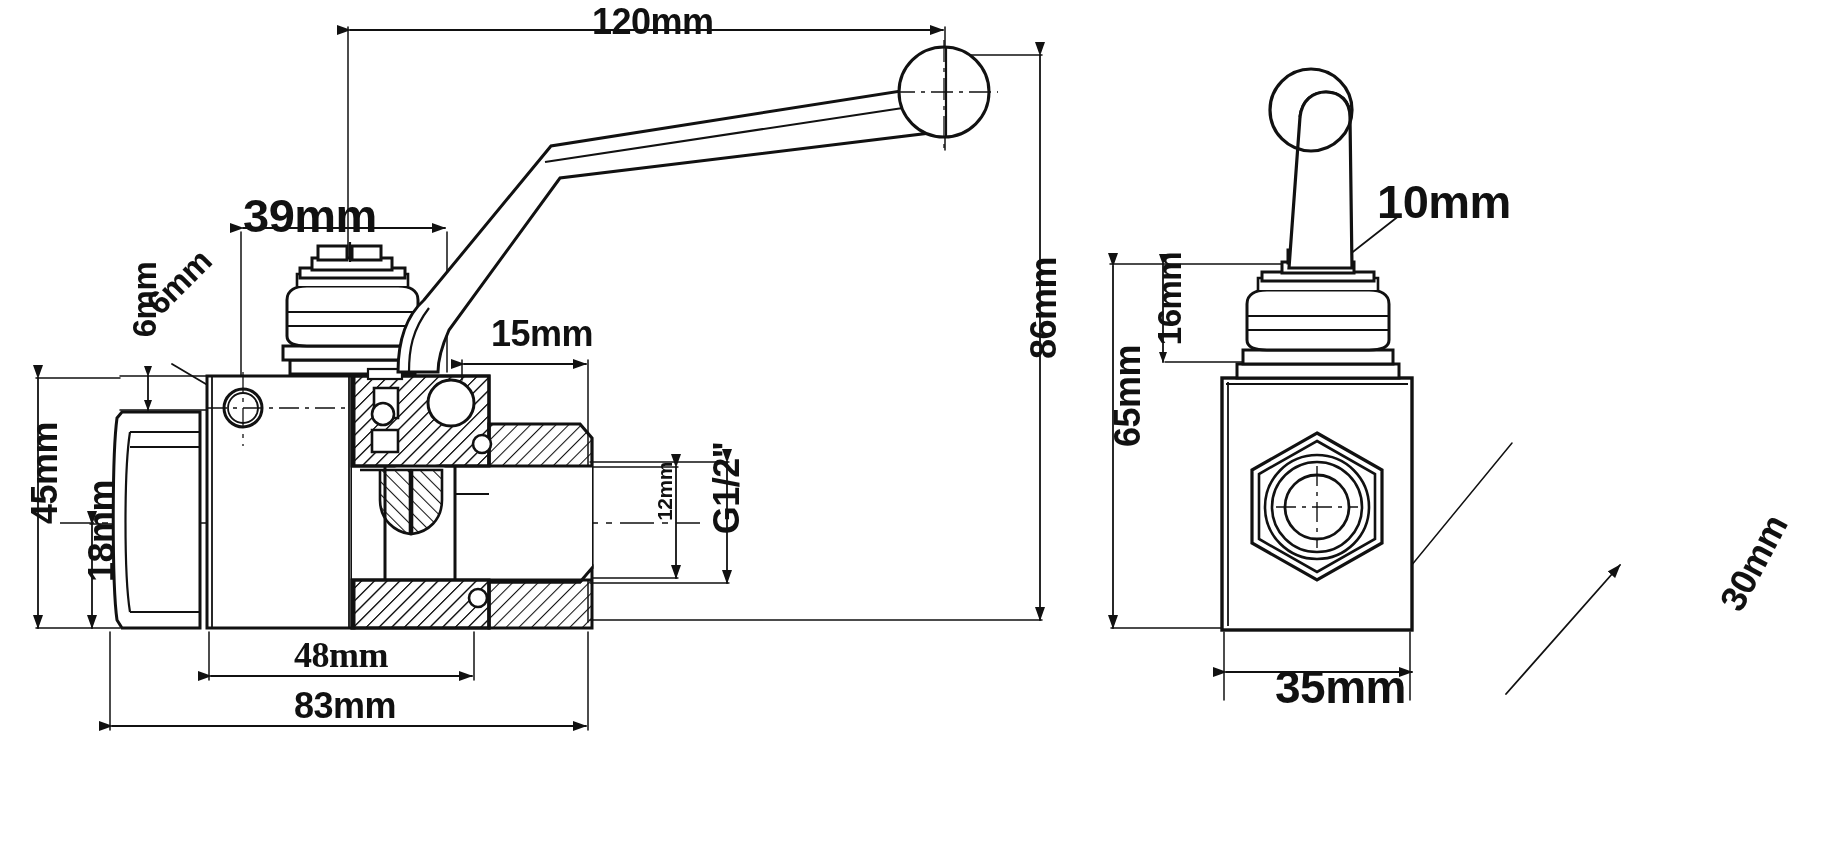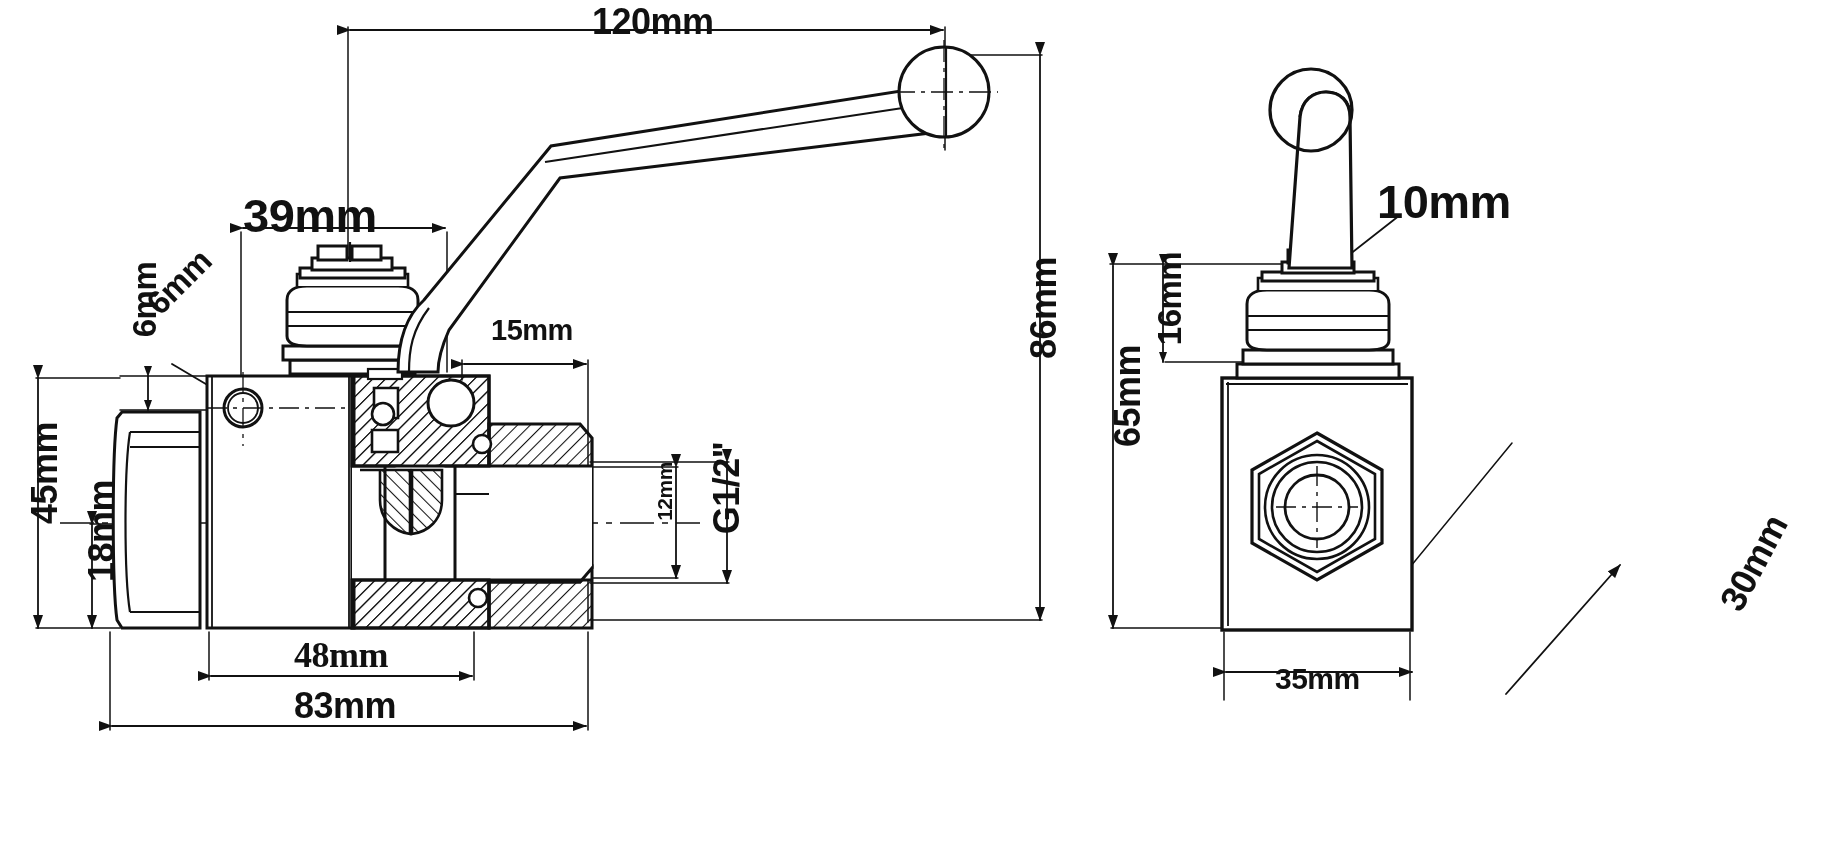--- a/index.html
+++ b/index.html
@@ -256,38 +256,38 @@
   <div class="dimtext" style="left:592px;top:4px;font-size:36px;">120mm</div>
 
   <div class="dimtext" style="left:243px;top:192px;font-size:47px;">39mm</div>
 
   <div class="dimtext vert" style="left:993px;top:290px;font-size:36px;transform:rotate(-90deg);">86mm</div>
 
   <div class="dimtext vert" style="left:107px;top:283px;font-size:33px;transform:rotate(-90deg);">6mm</div>
 
   <div class="dimtext" style="left:152px;top:292px;font-size:33px;transform:rotate(-45deg);transform-origin:0 50%;">6mm</div>
 
-  <div class="dimtext" style="left:491px;top:316px;font-size:29px;">15mm</div>
+  <div class="dimtext" style="left:491px;top:316px;font-size:36px;">15mm</div>
 
   <div class="dimtext vert" style="left:-6px;top:455px;font-size:36px;transform:rotate(-90deg);">45mm</div>
 
   <div class="dimtext vert" style="left:51px;top:513px;font-size:36px;transform:rotate(-90deg);">18mm</div>
 
   <div class="dimtext vert" style="left:635px;top:481px;font-size:21px;transform:rotate(-90deg);">12mm</div>
 
   <div class="dimtext vert" style="left:681px;top:470px;font-size:36px;transform:rotate(-90deg);">G1/2"</div>
 
   <div class="dimtext" style="left:294px;top:637px;font-size:36px;font-family:Liberation Serif, serif;">48mm</div>
 
   <div class="dimtext" style="left:294px;top:688px;font-size:36px;">83mm</div>
 
   <div class="dimtext" style="left:1377px;top:178px;font-size:47px;">10mm</div>
 
   <div class="dimtext vert" style="left:1123px;top:282px;font-size:33px;transform:rotate(-90deg);">16mm</div>
 
   <div class="dimtext vert" style="left:1077px;top:378px;font-size:36px;transform:rotate(-90deg);">65mm</div>
 
-  <div class="dimtext" style="left:1275px;top:664px;font-size:30px;">35mm</div>
+  <div class="dimtext" style="left:1275px;top:664px;font-size:46px;">35mm</div>
 
   <div class="dimtext" style="left:1730px;top:590px;font-size:36px;transform:rotate(-62deg);transform-origin:0 50%;">30mm</div>
 
 </div>
 </div>
 
 </body></html>

